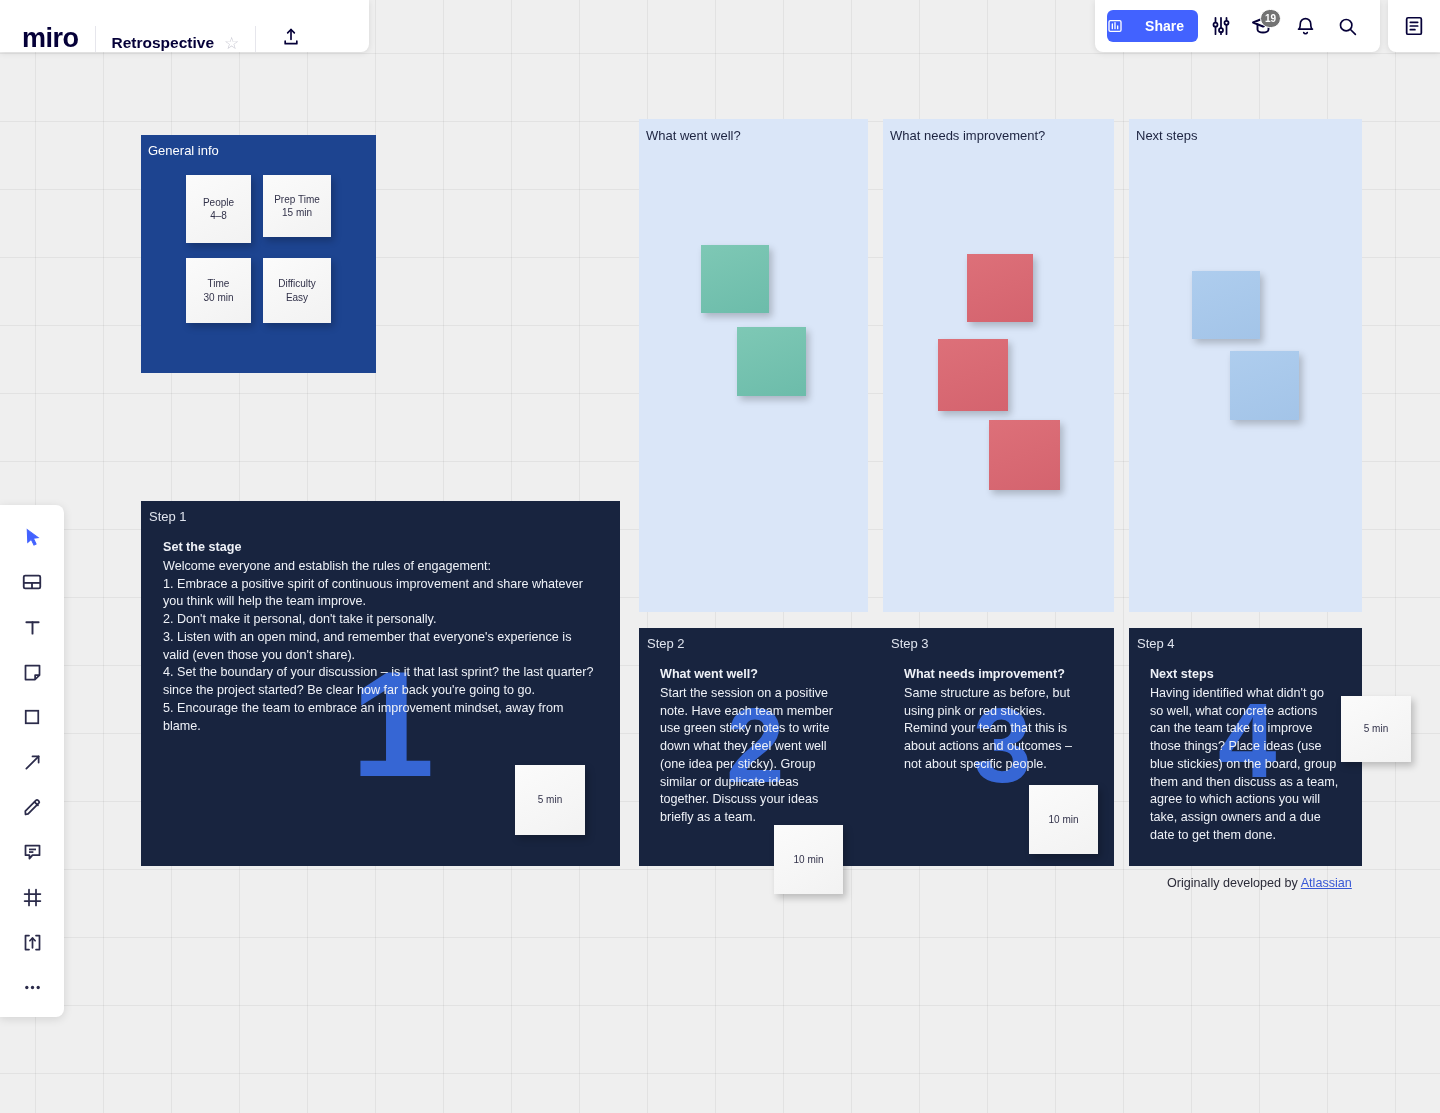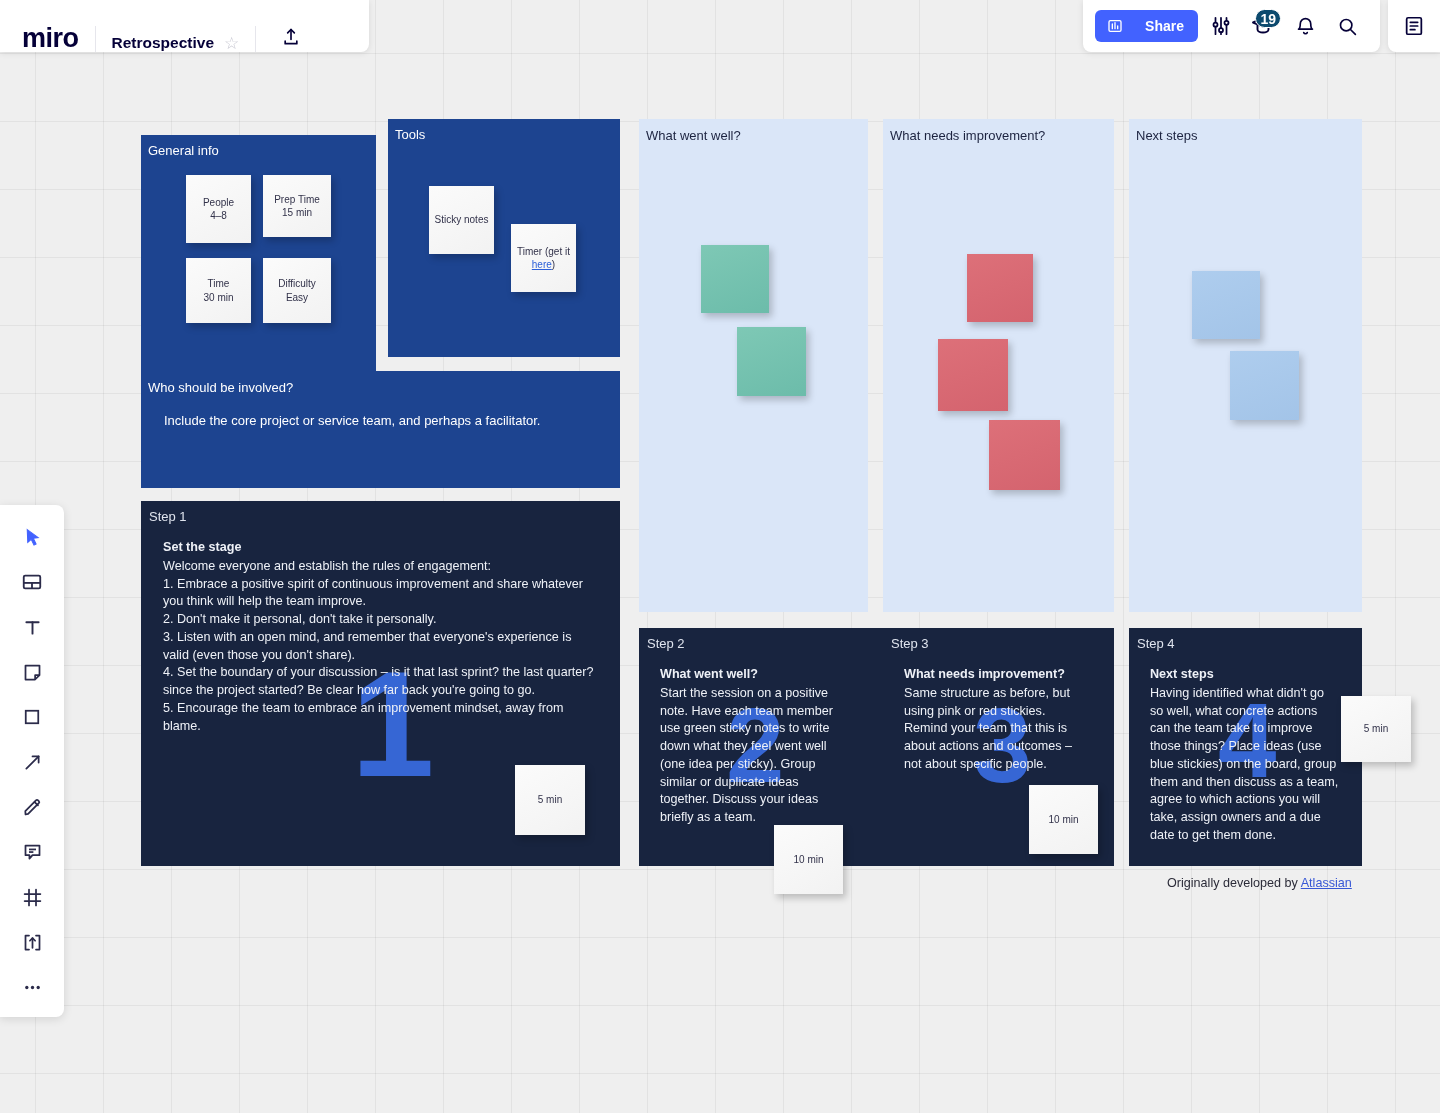--- a/index.html
+++ b/index.html
@@ -65,40 +65,40 @@
     display: flex; align-items: center;
     padding: 0 14px 0 12px;
     gap: 4px;
     box-shadow: 0 1px 6px rgba(0,0,0,0.10);
     z-index: 40;
   }
   .share-btn {
     display: flex; align-items: center; gap: 22px;
     background: #4262ff; color: #fff;
     border: none; border-radius: 6px;
-    padding: 8px 14px 8px 12px;
+    padding: 8px 14px 8px 0;
     font-family: "Liberation Sans", sans-serif;
     font-size: 14px; font-weight: 700;
     cursor: pointer;
   }
   .icon-btn {
     width: 38px; height: 38px;
     display: flex; align-items: center; justify-content: center;
     position: relative;
     cursor: pointer;
     border-radius: 6px;
   }
   .badge {
     position: absolute;
     top: 2px; right: 1px;
     min-width: 19px; height: 19px;
     border-radius: 10px;
-    background: #0c4a6e;
+    background: #737373;
     color: #fff;
-    font-size: 14px; font-weight: 700;
+    font-size: 10px; font-weight: 700;
     display: flex; align-items: center; justify-content: center;
     padding: 0 4px;
     border: 1.5px solid #fff;
   }
 
   #topbar-far-right {
     position: absolute;
     right: 0; top: 0;
     width: 52px; height: 52px;
     background: #fff;
@@ -230,37 +230,21 @@
       </div>
     </div>
     <div class="sticky sticky-white" style="left:122px; top:123px; width:68px; height:65px;">
       <div>
         <span>Difficulty</span><br>
         <span>Easy</span>
       </div>
     </div>
   </div>
 
-  <div class="frame panel-blue" style="left:388px; top:119px; width:232px; height:238px;">
-    <div class="frame-label panel-title-light" style="left:7px; top:8px;">Tools</div>
-
-    <div class="sticky sticky-white" style="left:41px; top:67px; width:65px; height:68px;">
-      <div>Sticky notes</div>
-    </div>
-    <div class="sticky sticky-white" style="left:123px; top:105px; width:65px; height:68px; z-index:6;">
-      <div>
-        <span>Timer (get it </span><a href="#">here</a><span>)</span>
-      </div>
-    </div>
-  </div>
-
-  <div class="frame panel-blue" style="left:141px; top:371px; width:479px; height:117px;">
-    <div class="frame-label panel-title-light" style="left:7px; top:9px;">Who should be involved?</div>
-    <div class="who-body" style="left:23px; top:41px; width:430px;">Include the core project or service team, and perhaps a facilitator.</div>
-  </div>
+
 
   <div class="frame panel-dark" style="left:141px; top:501px; width:479px; height:365px; overflow:hidden;">
     <div class="frame-label panel-title-dark" style="left:8px; top:8px;">Step 1</div>
     <div class="watermark" style="left:210px; top:148px; font-size:150px;">1</div>
     <div class="step-body" style="left:22px; top:38px; width:435px;">
       <b>Set the stage</b>
       <span style="white-space:pre-line;">Welcome everyone and establish the rules of engagement:
 1. Embrace a positive spirit of continuous improvement and share whatever you think will help the team improve.
 2. Don't make it personal, don't take it personally.
 3. Listen with an open mind, and remember that everyone's experience is valid (even those you don't share).

